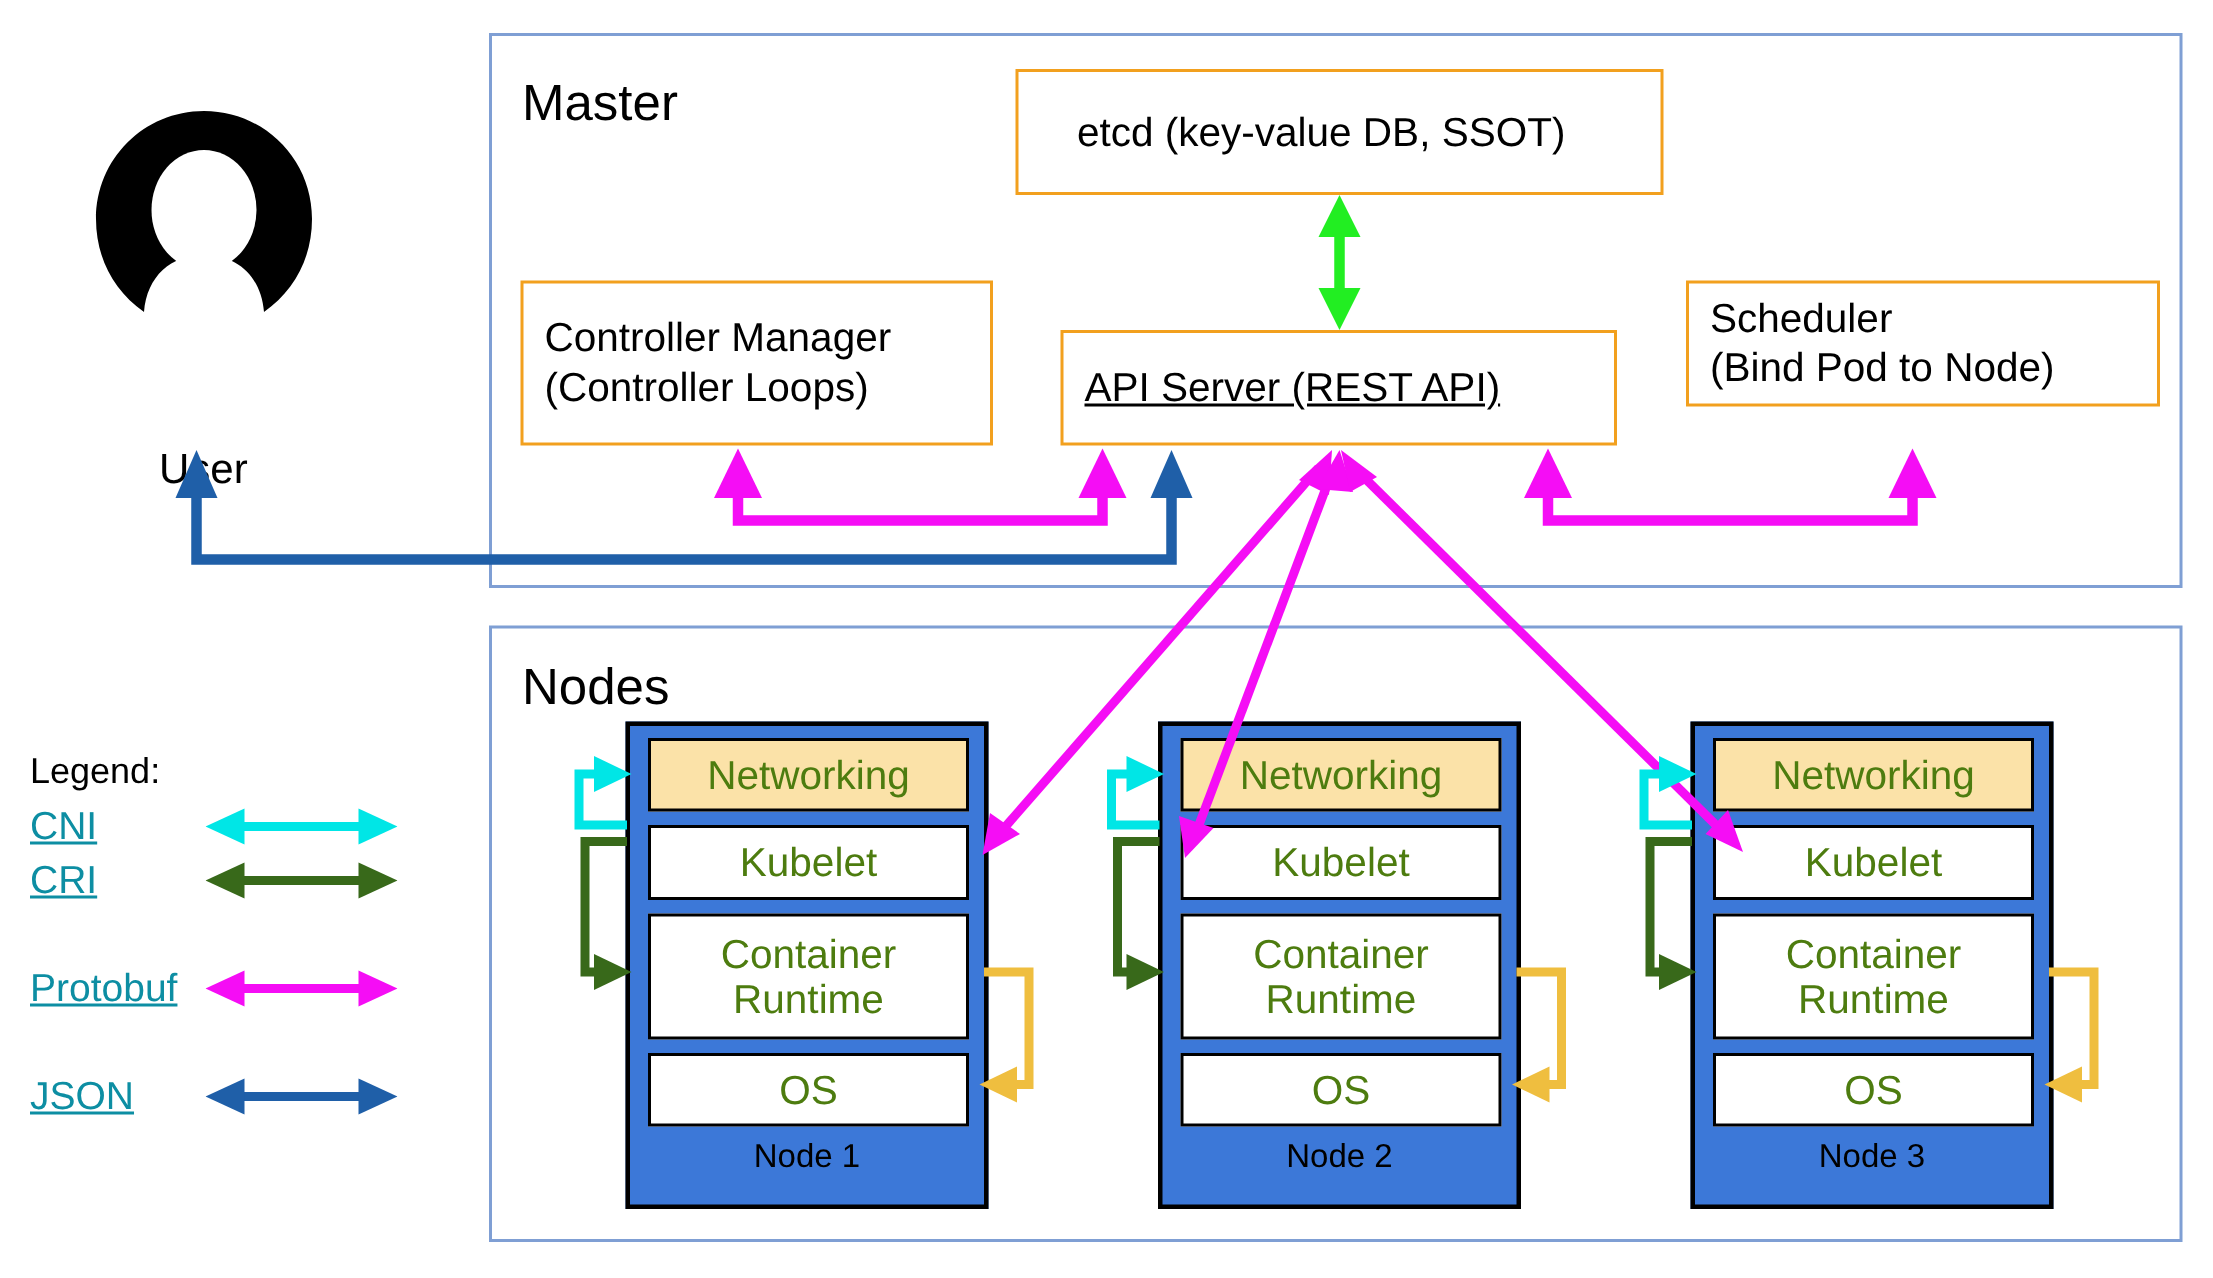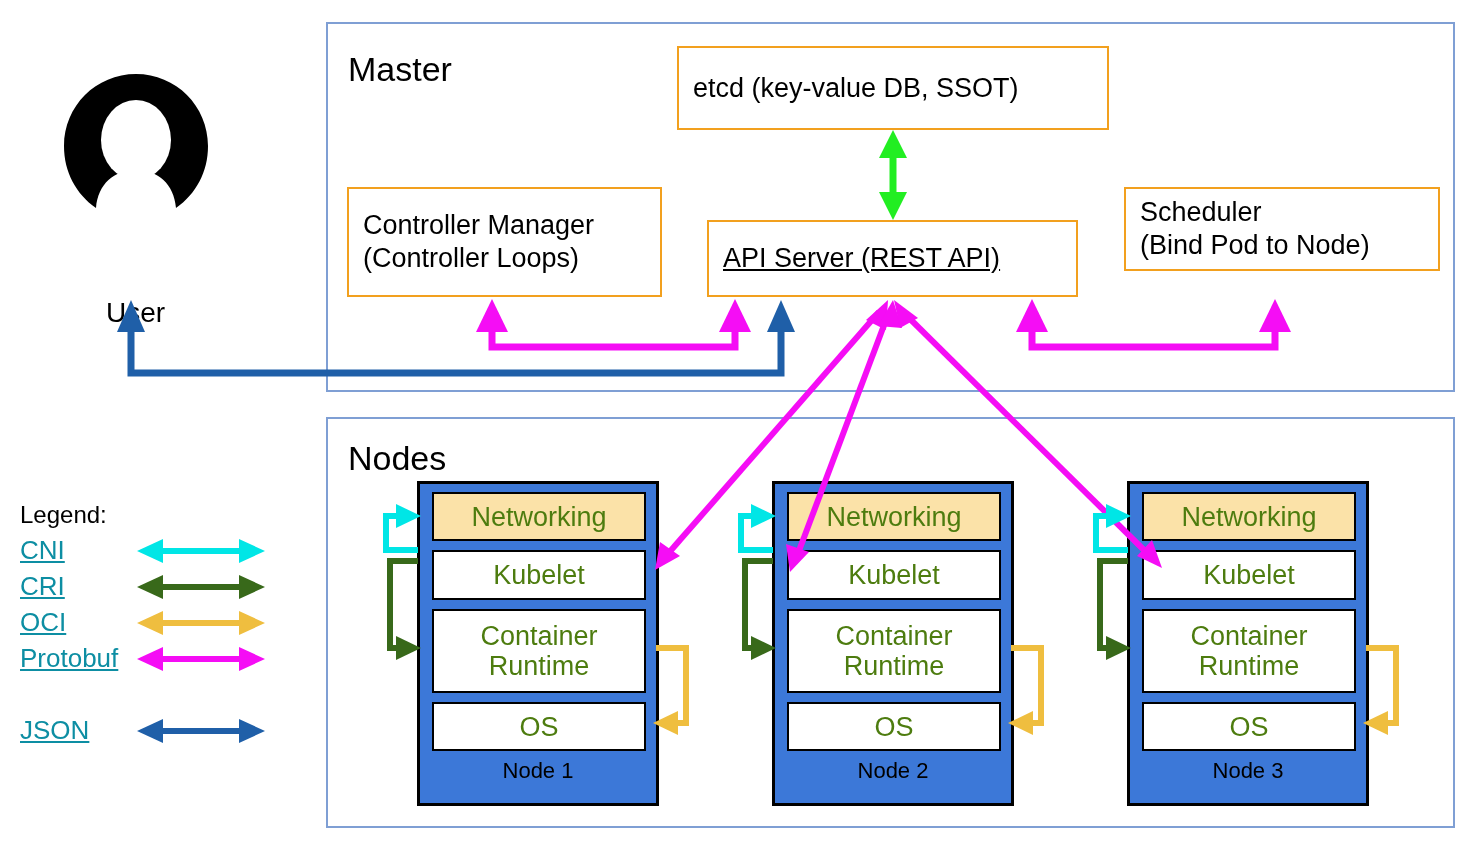--- a/index.html
+++ b/index.html
@@ -15,21 +15,21 @@
   #nodes-box{left:326px;top:417px;width:1129px;height:411px;}
   .group-title{position:absolute;font-size:34px;line-height:34px;color:#000;white-space:nowrap;}
   #master-title{left:348px;top:52px;}
   #nodes-title{left:348px;top:441px;}
 
   
   .comp-box{position:absolute;border:2.5px solid #f2a01e;background:#ffffff;box-sizing:border-box;
             display:flex;align-items:center;justify-content:flex-start;}
   .comp-text{font-size:27px;line-height:33px;color:#000;padding-left:14px;white-space:pre-line;}
 
-  #etcd-box{left:677px;top:46px;width:432px;height:84px;}
+  #etcd-box{left:677px;top:46px;width:432px;height:84px;padding-left:25px;}
   #ctrlmgr-box{left:347px;top:187px;width:315px;height:110px;}
   #apiserver-box{left:707px;top:220px;width:371px;height:77px;text-decoration:underline;}
   #scheduler-box{left:1124px;top:187px;width:316px;height:84px;}
 
   
   #user-icon{position:absolute;left:62px;top:72px;width:148px;height:148px;}
   #user-label{position:absolute;left:106px;top:250px;font-size:28px;line-height:30px;color:#000;margin-top:48px;}
 
   
   #legend{position:absolute;left:20px;top:502px;width:250px;height:230px;}
@@ -82,28 +82,20 @@
 
     <div class="legend-row" style="top:70px">
       <span class="legend-label">CRI</span>
       <svg class="legend-arrow" viewBox="0 0 128 26">
         <line x1="22" y1="13" x2="106" y2="13" stroke="#38691a" stroke-width="6"></line>
         <polygon points="0,13 26,1 26,25" fill="#38691a"></polygon>
         <polygon points="128,13 102,1 102,25" fill="#38691a"></polygon>
       </svg>
     </div>
 
-    <div class="legend-row" style="top:106px">
-      <span class="legend-label">OCI</span>
-      <svg class="legend-arrow" viewBox="0 0 128 26">
-        <line x1="22" y1="13" x2="106" y2="13" stroke="#efbe3f" stroke-width="6"></line>
-        <polygon points="0,13 26,1 26,25" fill="#efbe3f"></polygon>
-        <polygon points="128,13 102,1 102,25" fill="#efbe3f"></polygon>
-      </svg>
-    </div>
 
     <div class="legend-row" style="top:142px">
       <span class="legend-label">Protobuf</span>
       <svg class="legend-arrow" viewBox="0 0 128 26">
         <line x1="22" y1="13" x2="106" y2="13" stroke="#f50df5" stroke-width="6"></line>
         <polygon points="0,13 26,1 26,25" fill="#f50df5"></polygon>
         <polygon points="128,13 102,1 102,25" fill="#f50df5"></polygon>
       </svg>
     </div>
 

